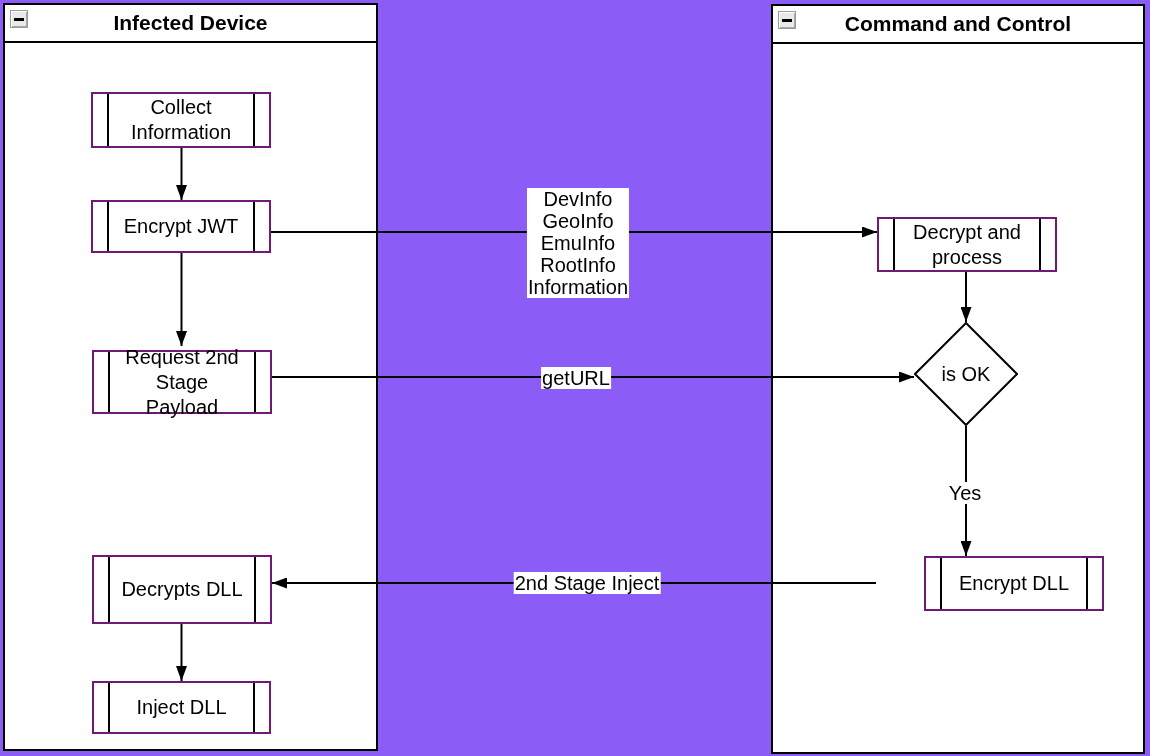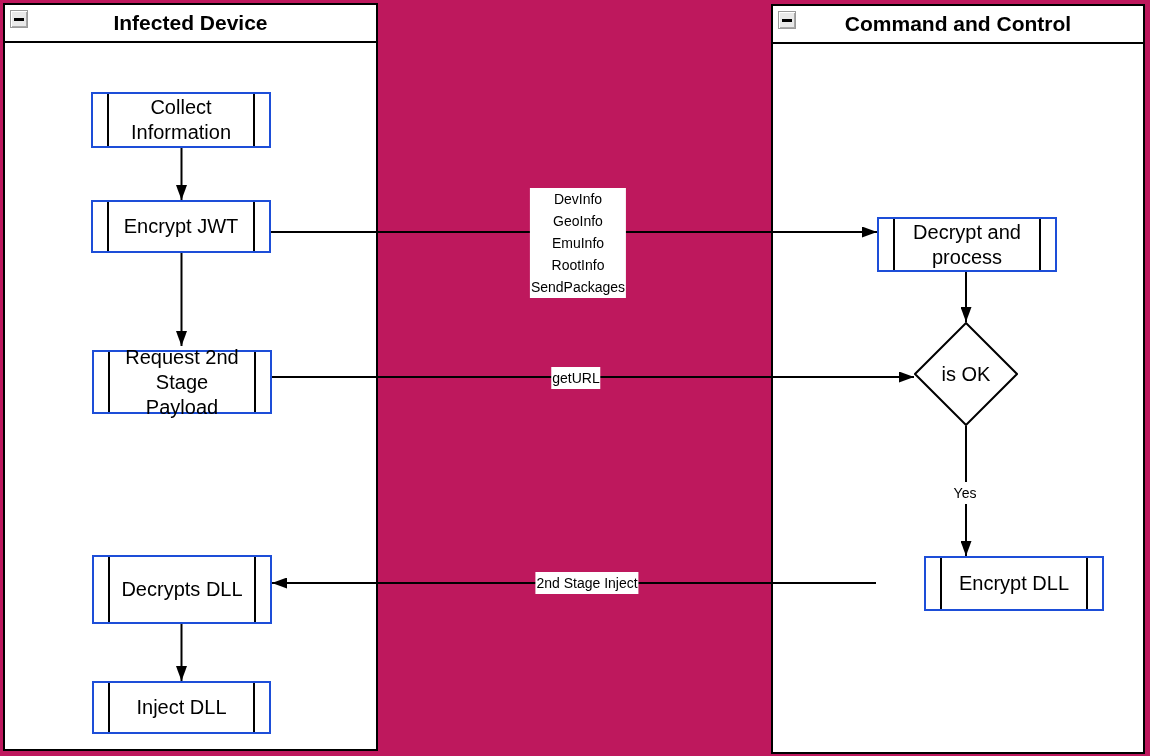--- a/index.html
+++ b/index.html
@@ -1,21 +1,21 @@
 <!DOCTYPE html>
 <html><head>
 <meta charset="utf-8">
 <style>
   html, body { margin: 0; padding: 0; background: #ffffff; }
   * { box-sizing: border-box; }
   .canvas {
     position: relative;
     width: 1150px;
     height: 756px;
-    background: #be185d;
+    background: #8b5cf6;
     font-family: "Liberation Sans", "DejaVu Sans", sans-serif;
     color: #000000;
     overflow: hidden;
   }
   
   .lane {
     position: absolute;
     border: 2px solid #000000;
     background: #ffffff;
     z-index: 1;
@@ -55,21 +55,21 @@
   
   svg.edges {
     position: absolute;
     left: 0; top: 0;
     z-index: 2;
   }
   
   .pnode {
     position: absolute;
     background: #ffffff;
-    border: 2px solid #1d4ed8;
+    border: 2px solid #701a75;
     display: flex;
     align-items: center;
     justify-content: center;
     text-align: center;
     font-size: 20px;
     line-height: 25px;
     z-index: 3;
     padding: 0 23px;
   }
   .stripe {
@@ -93,21 +93,21 @@
     display: flex;
     align-items: center;
     justify-content: center;
     font-size: 20px;
   }
   
   .edge-label {
     position: absolute;
     transform: translate(-50%, -50%);
     background: #ffffff;
-    font-size: 14px;
+    font-size: 20px;
     line-height: 22px;
     text-align: center;
     white-space: nowrap;
     padding: 0 1px;
     z-index: 4;
   }
 </style>
 </head>
 <body>
 
@@ -194,21 +194,21 @@
     <div class="stripe left"></div>
     <div class="stripe right"></div>
     <span>Encrypt DLL</span>
   </div>
 
   <div class="edge-label" style="left:578px; top:243px;">
     <div>DevInfo</div>
     <div>GeoInfo</div>
     <div>EmuInfo</div>
     <div>RootInfo</div>
-    <div>SendPackages</div>
+    <div>Information</div>
   </div>
 
   <div class="edge-label" style="left:576px; top:378px;">getURL</div>
 
   <div class="edge-label" style="left:965px; top:493px;">Yes</div>
 
   <div class="edge-label" style="left:587px; top:583px;">2nd Stage Inject</div>
 
 </div>
 

